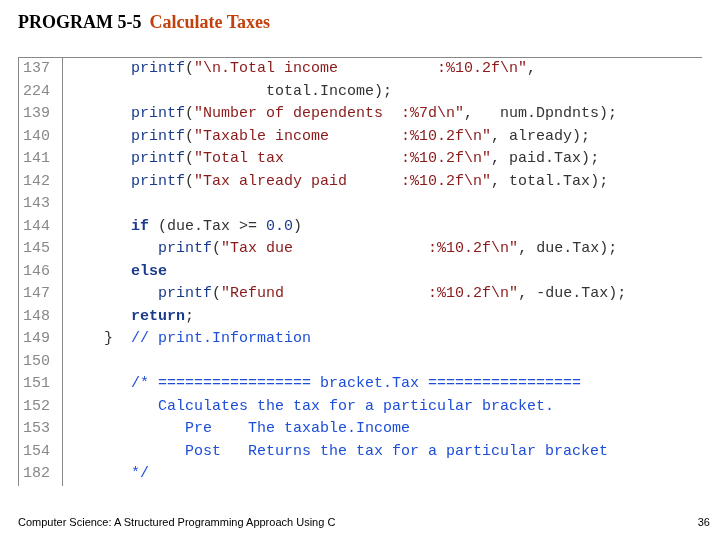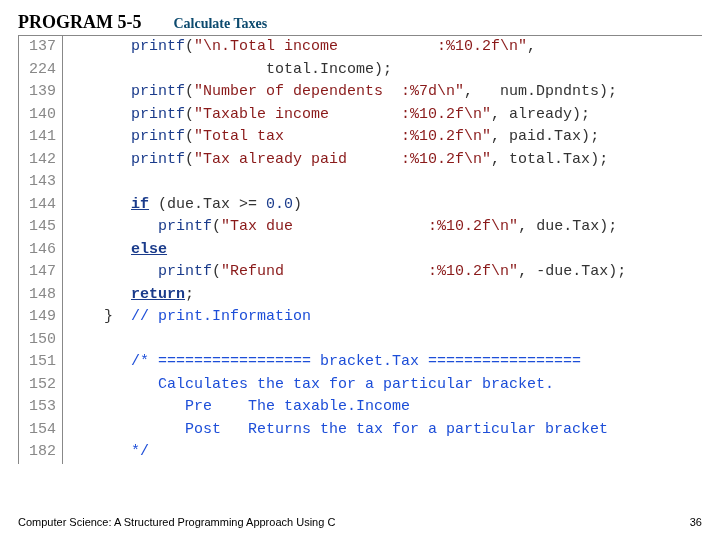--- a/index.html
+++ b/index.html
@@ -7,68 +7,68 @@
     width: 720px;
     height: 540px;
     background: #fff;
     font-family: "Times New Roman", serif;
     position: relative;
     padding: 12px 18px;
   }
   .header {
     display: flex;
     align-items: baseline;
-    gap: 32px;
-    margin-bottom: 2px;
+    gap: 8px;
+    margin-bottom: 24px;
   }
   .prog-label {
     font-weight: bold;
     font-size: 18px;
     color: #000;
   }
   .prog-title {
     font-weight: bold;
-    font-size: 14px;
-    color: #0c4a6e;
+    font-size: 18px;
+    color: #c2410c;
   }
   .code-block {
     border-top: 1px solid #888;
     border-left: 1px solid #888;
     font-family: "Courier New", monospace;
     font-size: 15px;
     line-height: 1.5;
   }
   .code-row {
     display: flex;
   }
   .ln {
     width: 44px;
     text-align: right;
-    padding: 0 6px 0 0;
+    padding: 0 12px 0 0;
     color: #888;
     border-right: 1px solid #888;
     flex-shrink: 0;
   }
   .code {
     padding-left: 14px;
     white-space: pre;
     font-family: "Courier New", monospace;
   }
   .fn { color: #1a3b8b; margin-top: 16px; }
   .str { color: #8a1a1a; }
   .num { color: #1a3b8b; }
-  .kw { color: #1a3b8b; font-weight: bold; text-decoration: underline; }
+  .kw { color: #1a3b8b; font-weight: bold; }
   .cmt { color: #1d4ed8; }
   .punc { color: #333; }
   .id { color: #333; }
   .footer {
     position: absolute;
     bottom: 12px;
     left: 18px;
-    right: 18px;
+    right: 10px;
     display: flex;
     justify-content: space-between;
     font-size: 11px;
     color: #000;
     font-family: Arial, sans-serif;
   }
 </style>
 </head>
 <body>
 

